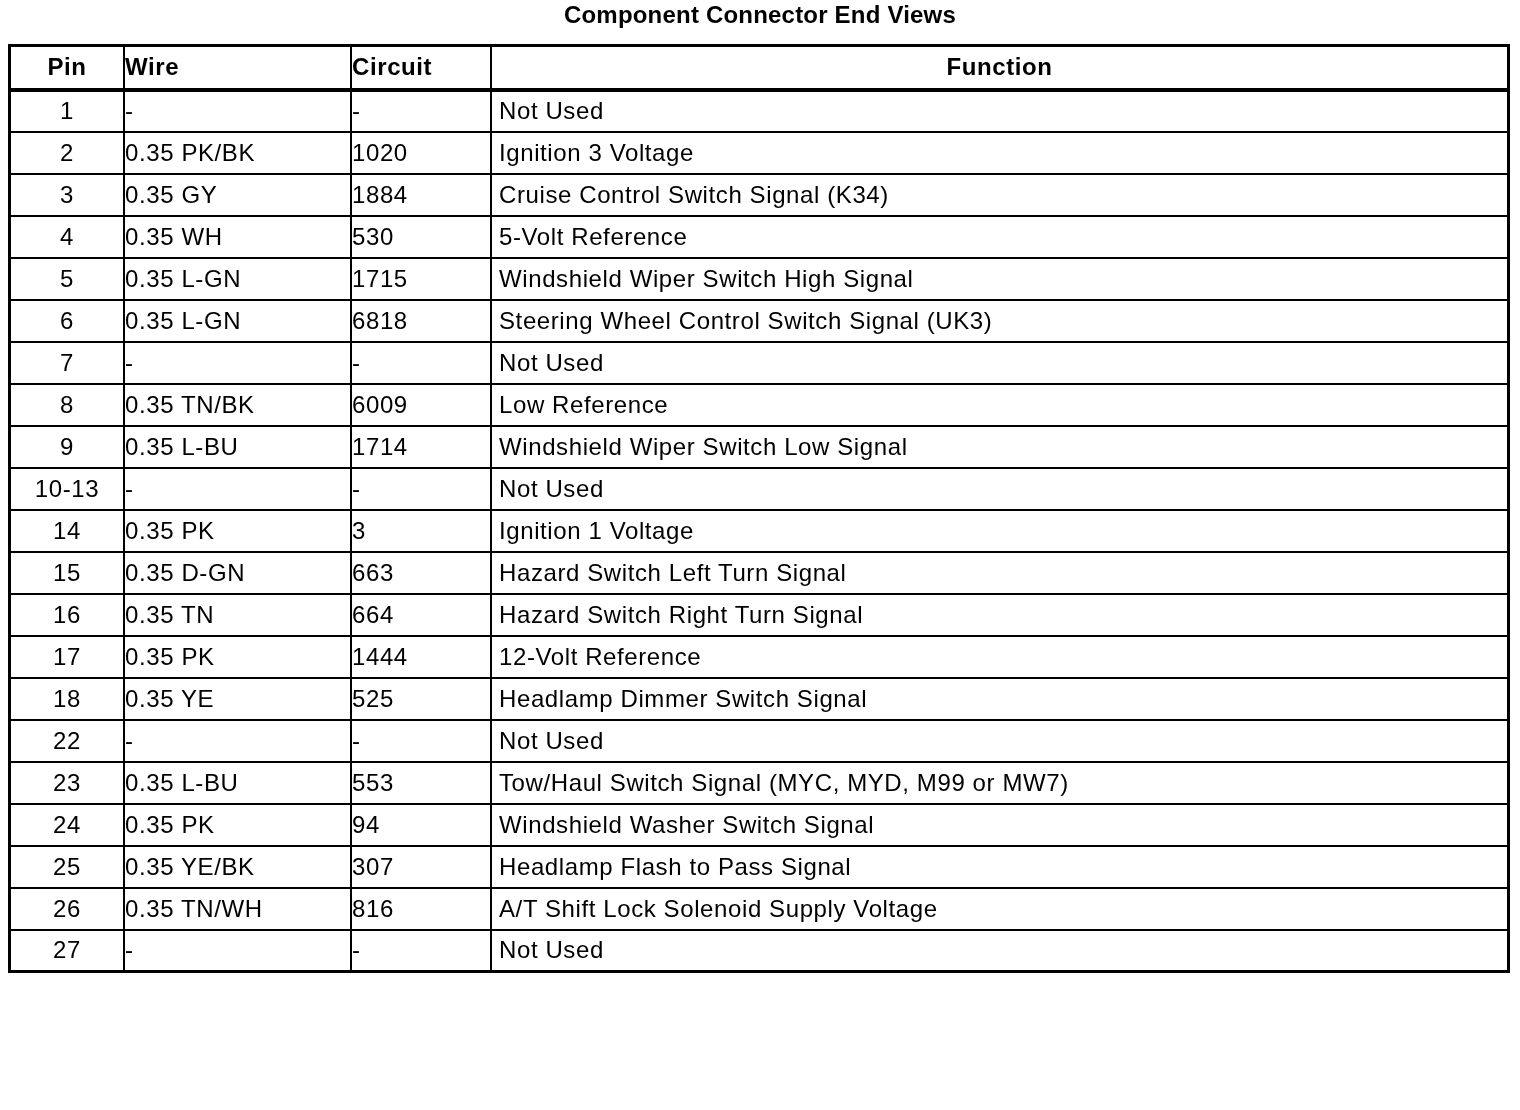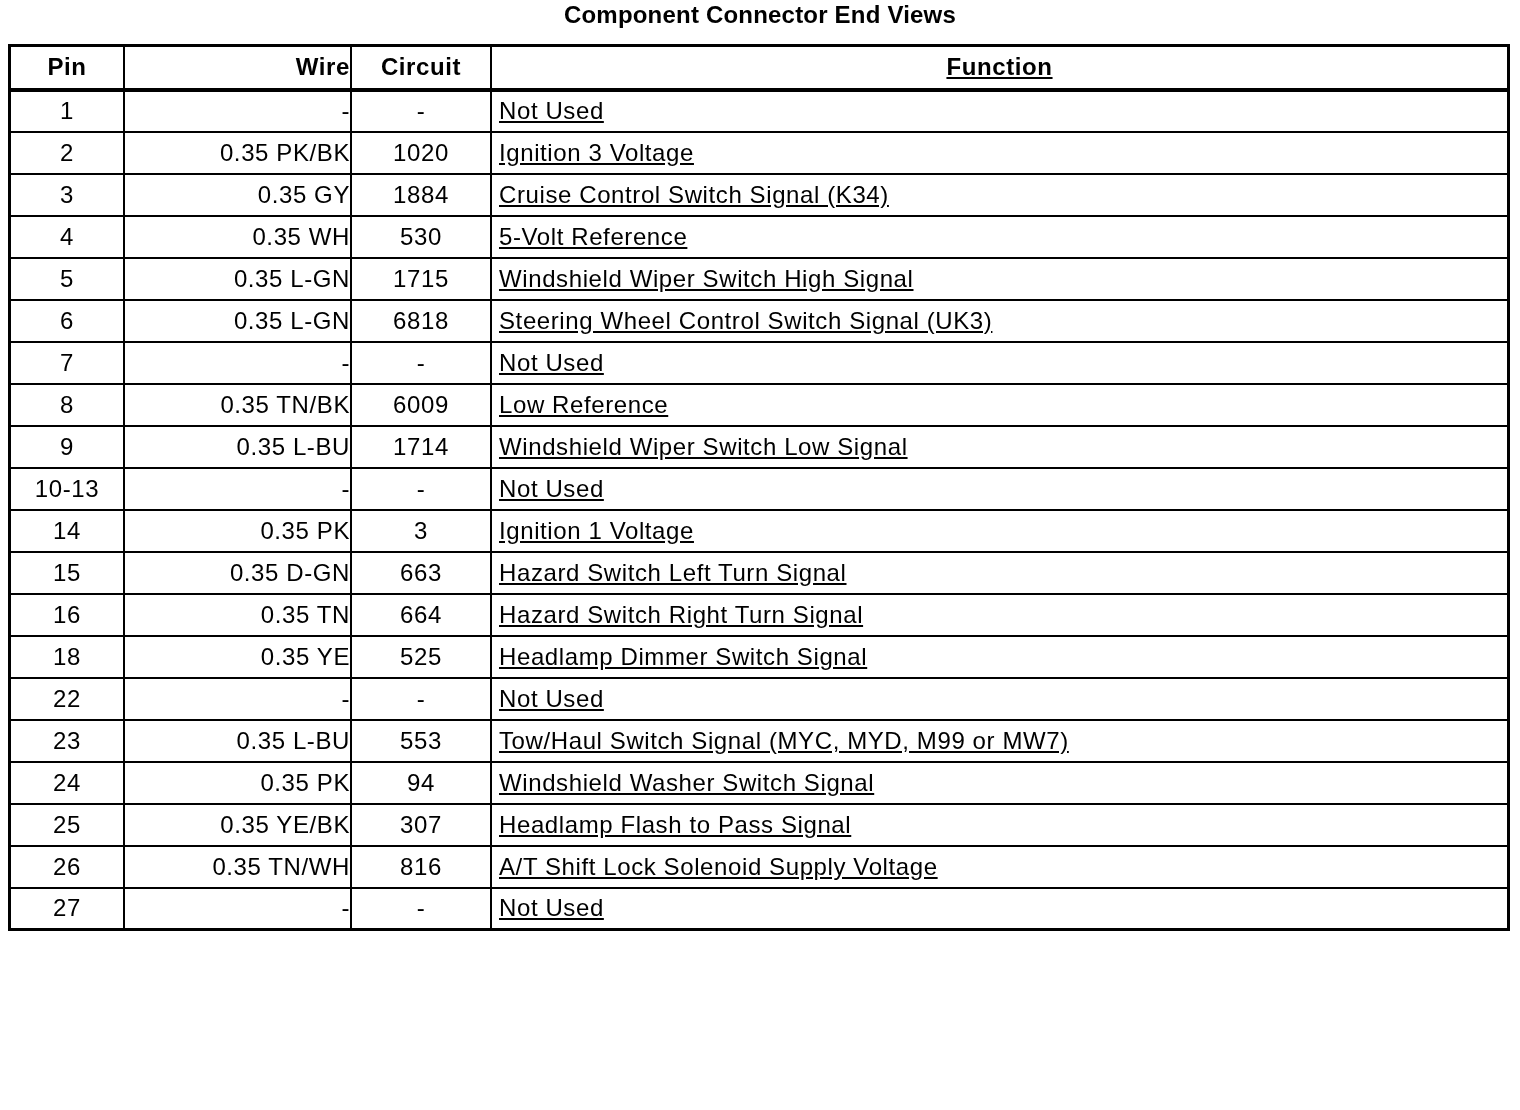--- a/index.html
+++ b/index.html
@@ -47,23 +47,23 @@
     vertical-align: middle;
   }
   thead tr { height: 44px; }
   tbody tr { height: 42px; }
   th {
     font-weight: bold;
     border-bottom: 4px solid #000000;
     text-align: center;
   }
   .col-pin     { width: 112px; text-align: center; }
-  .col-wire    { width: 225px; text-align: right; }
-  .col-circuit { width: 138px; text-align: center; margin-left: 34px; }
-  .col-function { text-align: left; padding-left: 7px; text-decoration: underline; }
+  .col-wire    { width: 225px; text-align: left; }
+  .col-circuit { width: 138px; text-align: left; margin-left: 34px; }
+  .col-function { text-align: left; padding-left: 7px; }
   th.col-function { text-align: center; padding-left: 0; }
 </style>
 </head>
 <body>
 
 <div class="page">
   <div class="title">Component Connector End Views</div>
 
   <table class="connector-table">
     <thead>
@@ -147,20 +147,26 @@
           <td class="col-circuit">663</td>
           <td class="col-function">Hazard Switch Left Turn Signal</td>
         </tr>
         <tr>
           <td class="col-pin">16</td>
           <td class="col-wire">0.35 TN</td>
           <td class="col-circuit">664</td>
           <td class="col-function">Hazard Switch Right Turn Signal</td>
         </tr>
         <tr>
+          <td class="col-pin">17</td>
+          <td class="col-wire">0.35 PK</td>
+          <td class="col-circuit">1444</td>
+          <td class="col-function">12-Volt Reference</td>
+        </tr>
+        <tr>
           <td class="col-pin">18</td>
           <td class="col-wire">0.35 YE</td>
           <td class="col-circuit">525</td>
           <td class="col-function">Headlamp Dimmer Switch Signal</td>
         </tr>
         <tr>
           <td class="col-pin">22</td>
           <td class="col-wire">-</td>
           <td class="col-circuit">-</td>
           <td class="col-function">Not Used</td>

